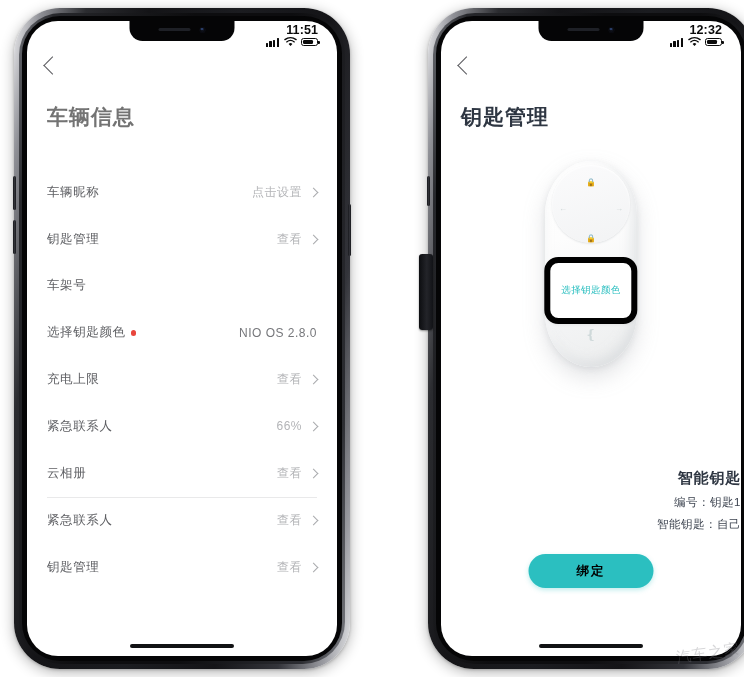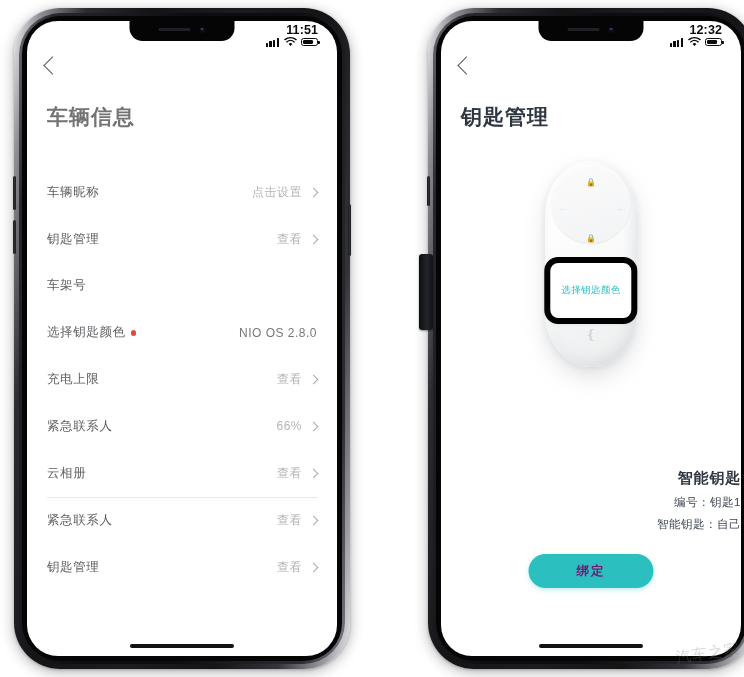--- a/index.html
+++ b/index.html
@@ -141,21 +141,21 @@
     border-radius: 14px; padding: 21px 11px; font-size: 9.5px; letter-spacing: .4px;
     white-space: nowrap; box-shadow: 0 1px 3px rgba(0,0,0,.06);
   }
 
   .key-info { position: absolute; left: 0; right: 0; top: 448px; text-align: right; }
   .key-name { font-size: 15px; font-weight: bold; color: #2e3642; letter-spacing: .8px; }
   .key-meta { font-size: 11.5px; color: #3d4450; letter-spacing: .5px; margin-top: 7px; }
   .bind-button {
     position: absolute; left: 50%; transform: translateX(-50%); top: 533px;
     width: 125px; height: 34px; border-radius: 17px;
-    background: #2bbfc0; color: #701a75;
+    background: #2bbfc0; color: #000000;
     display: flex; align-items: center; justify-content: center;
     font-size: 12.5px; letter-spacing: 2px; font-weight: bold;
     box-shadow: 0 2px 5px rgba(43,191,192,.3);
   }
 
   
   .home-indicator {
     position: absolute; left: 50%; transform: translateX(-50%); bottom: 8px;
     width: 104px; height: 4px; border-radius: 3px; background: #111214;
   }

